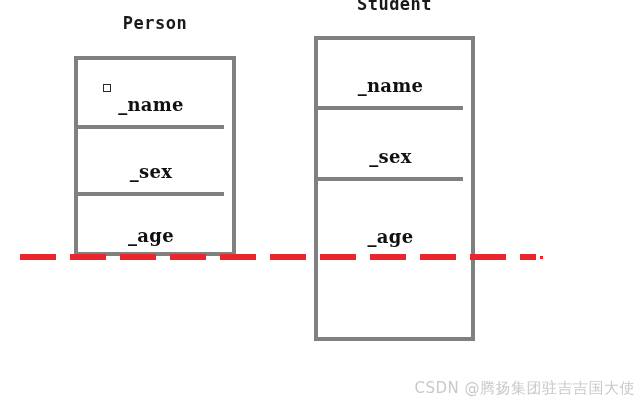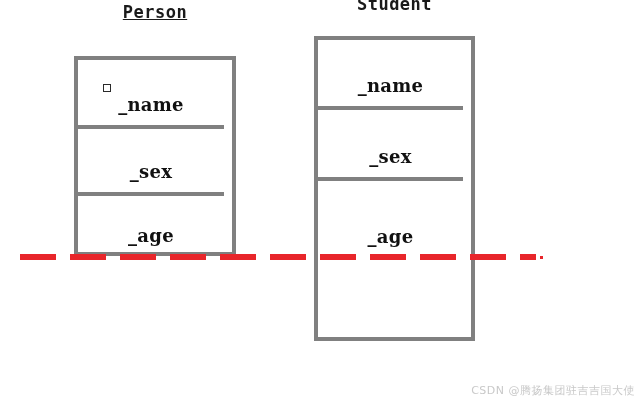--- a/index.html
+++ b/index.html
@@ -27,23 +27,22 @@
     font-family: "DejaVu Sans Mono", monospace;
     font-size: 17px;
     font-weight: 600;
     color: #1a1a1a;
     letter-spacing: 0.5px;
     white-space: nowrap;
     text-align: center;
   }
   #title-person {
     left: 74px;
-    top: 2px;
+    top: 13px;
     width: 162px;
-    text-decoration: underline;
   }
   #title-student {
     left: 314px;
     top: -6px;
     width: 161px;
   }
 
   
   .class-box {
     position: absolute;
@@ -135,21 +134,21 @@
     height: 3px;
     background: #e8262b;
   }
 
   
   #watermark {
     position: absolute;
     right: 8px;
     bottom: 14px;
     font-family: "DejaVu Sans", sans-serif;
-    font-size: 11px;
+    font-size: 15px;
     color: #c9c9c9;
     white-space: nowrap;
     letter-spacing: 0.5px;
     user-select: none;
   }
 </style>
 </head>
 <body>
 
 <div id="canvas">

